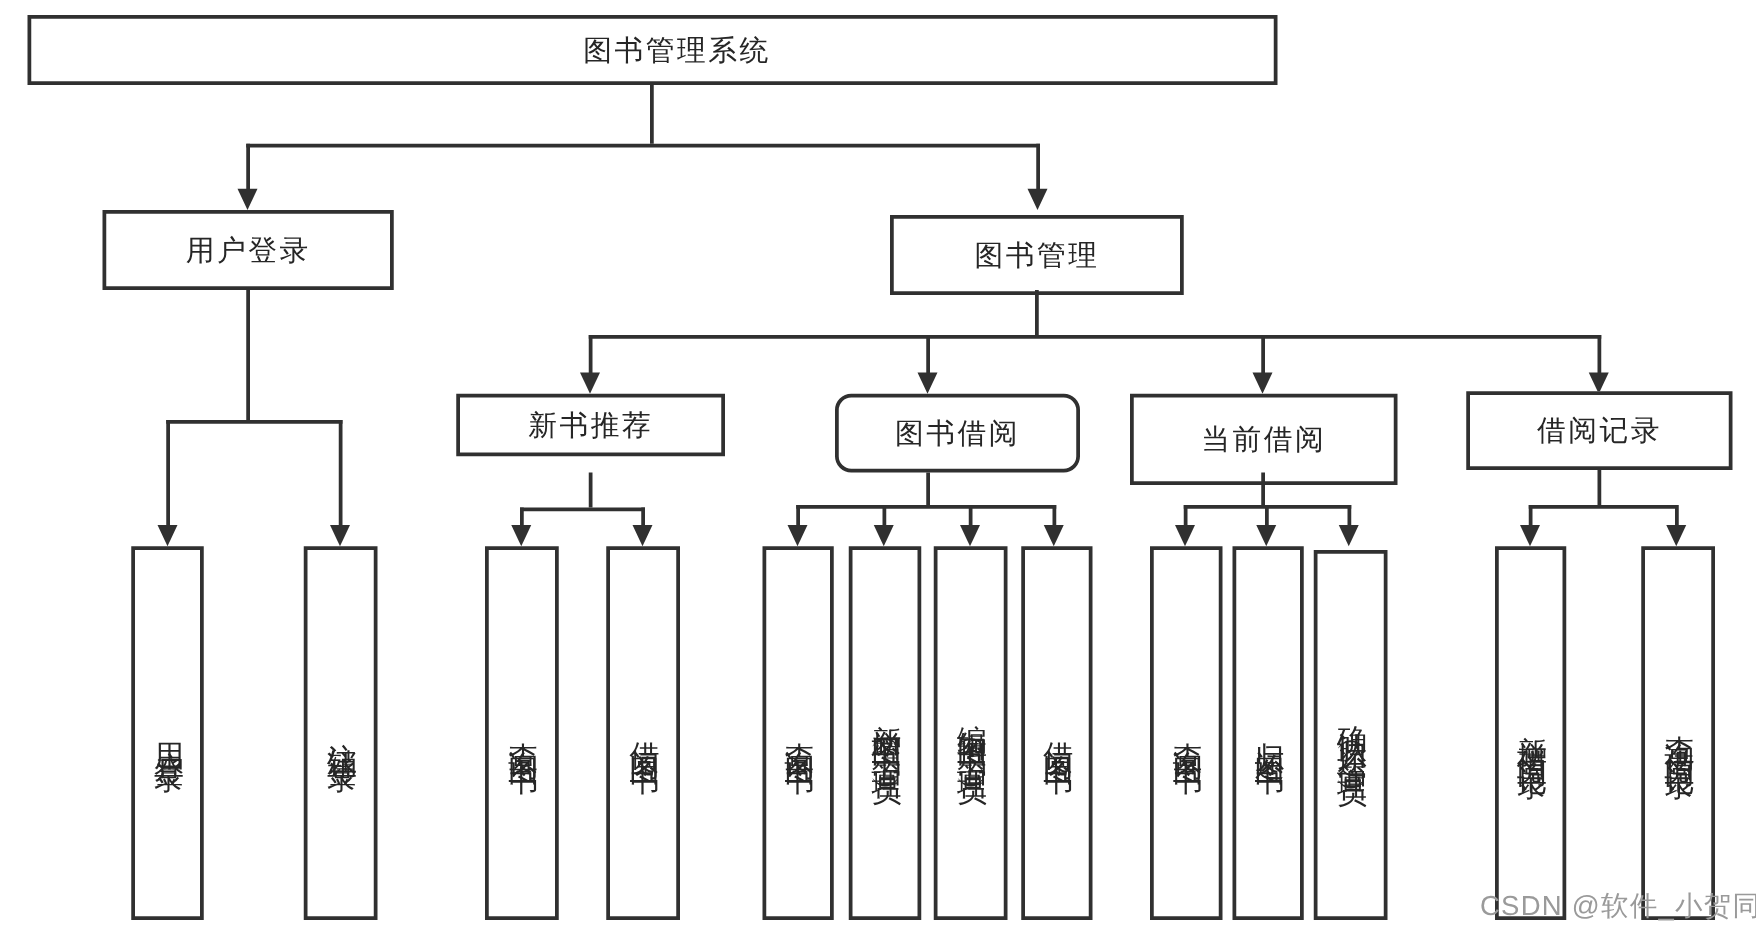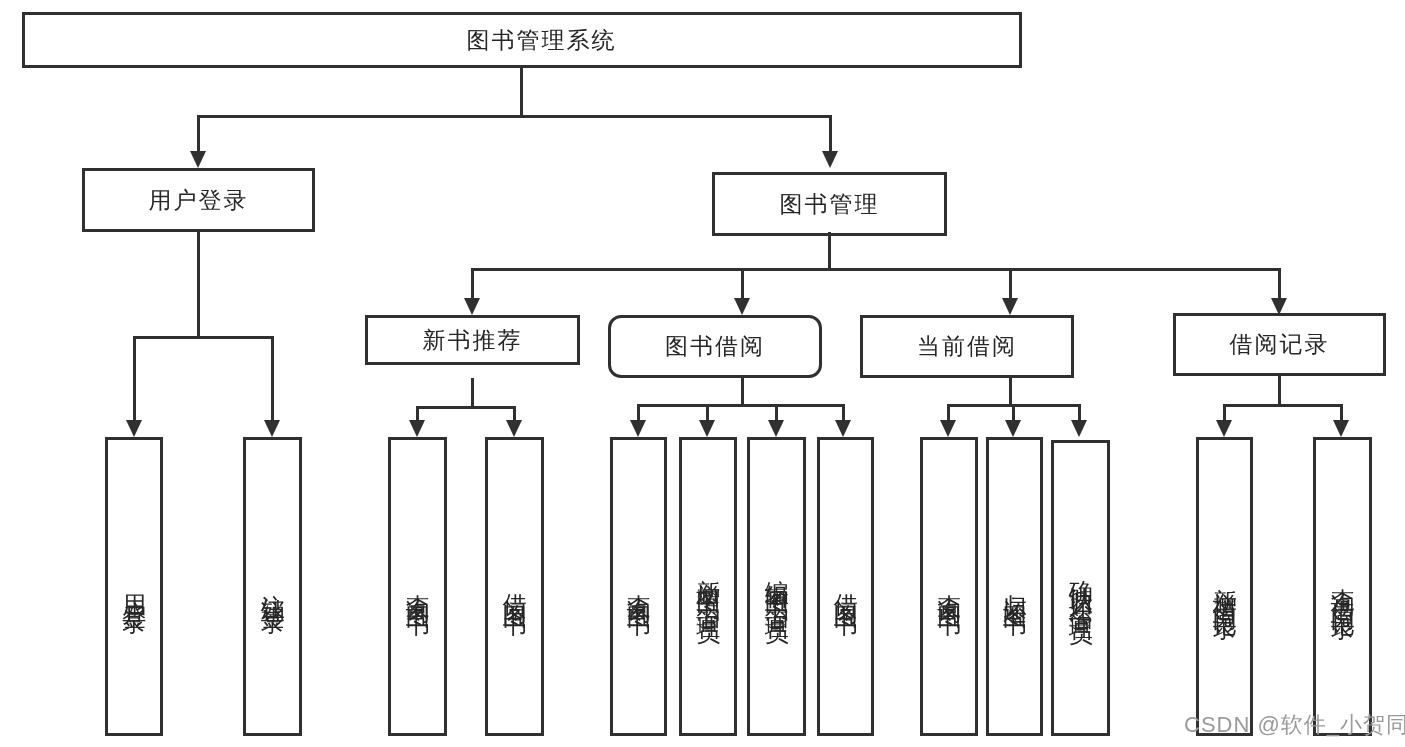--- a/index.html
+++ b/index.html
@@ -68,24 +68,24 @@
   <div class="vl" style="left:1009px; top:268px; height:32px;"></div>
   <div class="vl" style="left:1278px; top:268px; height:32px;"></div>
   <div class="arr" style="left:464px;  top:298px;"></div>
   <div class="arr" style="left:734px;  top:298px;"></div>
   <div class="arr" style="left:1002px; top:298px;"></div>
   <div class="arr" style="left:1271px; top:298px;"></div>
 
   <div class="box" style="left:365px; top:315px; width:215px; height:50px;font-family:Liberation Serif, serif;">
     <span class="hlabel">新书推荐</span>
   </div>
-  <div class="box" style="left:608px; top:315px; width:214px; height:63px;border-radius:13px;">
+  <div class="box" style="left:668px; top:315px; width:196px; height:63px;border-radius:13px;">
     <span class="hlabel">图书借阅</span>
   </div>
-  <div class="box" style="left:860px; top:315px; width:214px; height:63px;">
+  <div class="box" style="left:904px; top:315px; width:214px; height:73px;">
     <span class="hlabel">当前借阅</span>
   </div>
   <div class="box" style="left:1173px; top:313px; width:213px; height:63px;">
     <span class="hlabel">借阅记录</span>
   </div>
 
   <div class="vl" style="left:471px; top:378px; height:28px;"></div>
   <div class="hl" style="left:416px; top:406px; width:100px;"></div>
   <div class="vl" style="left:416px; top:406px; height:16px;"></div>
   <div class="vl" style="left:513px; top:406px; height:16px;"></div>

